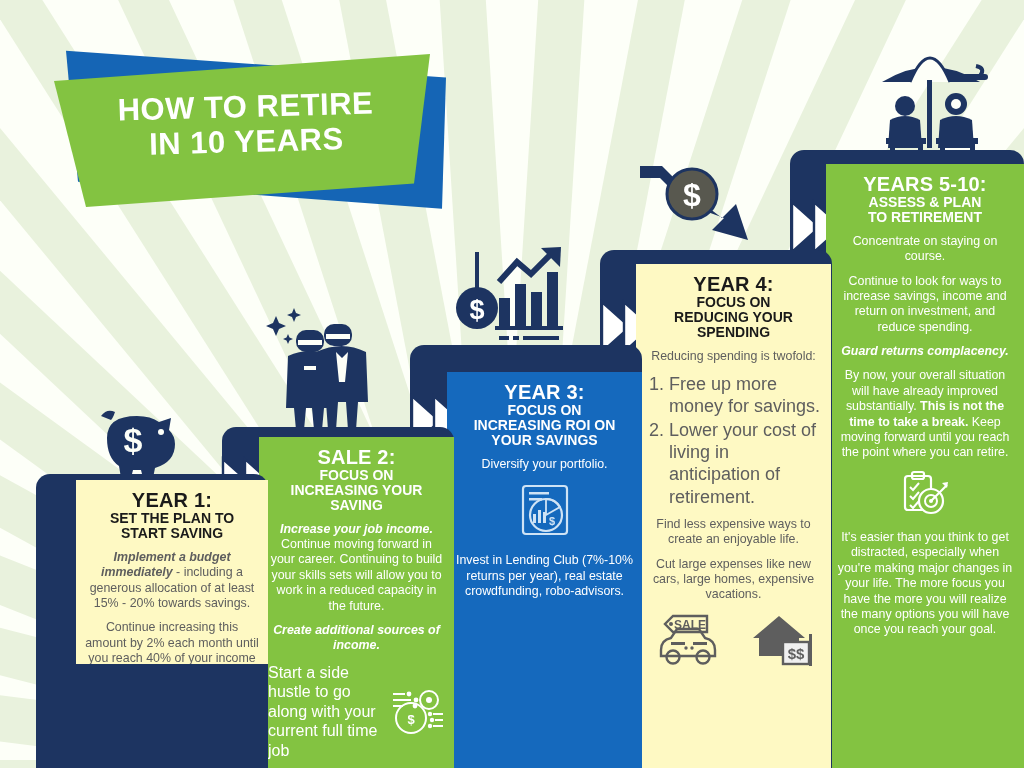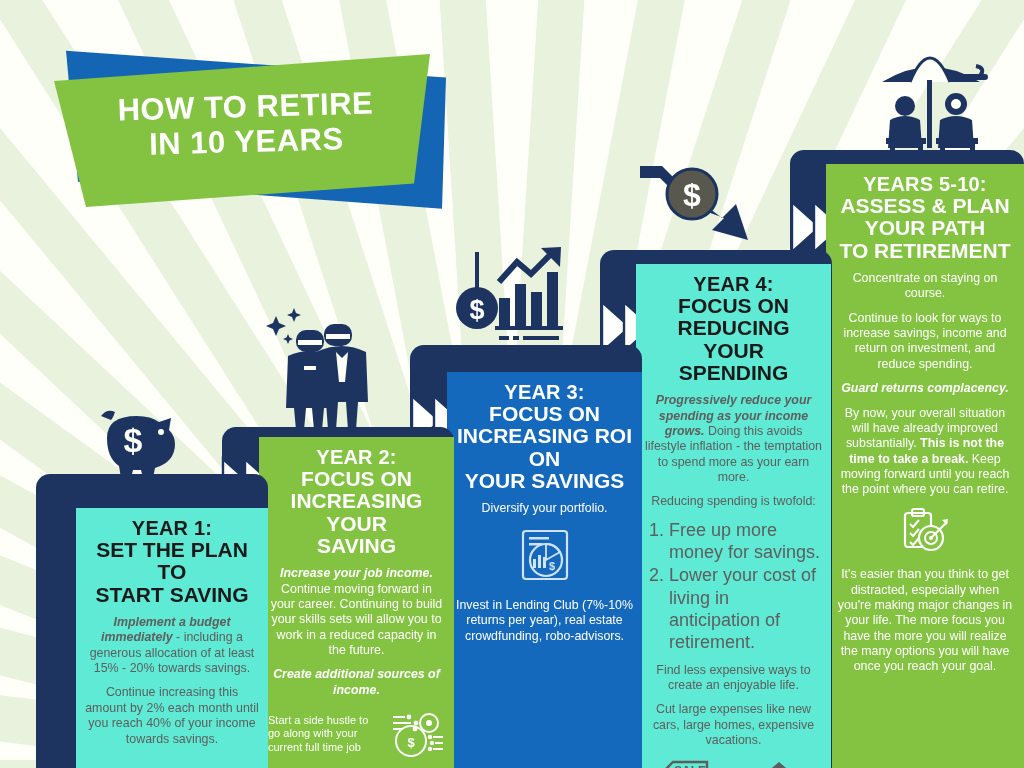--- a/index.html
+++ b/index.html
@@ -29,31 +29,31 @@
     position:absolute;
     background:#1d3461;
     border-radius:14px 14px 0 0;
   }
   .panel{
     position:absolute;
     padding:10px 9px 8px;
     text-align:center;
     overflow:hidden;
   }
-  .panel.grey { background:#5eead4; color:#5e5e5e; }
+  .panel.grey { background:#fef9c3; color:#5e5e5e; }
   .panel.green{ background:#83c341; color:#ffffff; }
   .panel.blue { background:#1569bd; color:#ffffff; }
 
   .p-title{
     font-weight:bold;
     line-height:1.06;
     margin-bottom:9px;
   }
   .p-title .yr{ display:block; font-size:20px; letter-spacing:.2px;}
-  .p-title .sub{ display:block; font-size:21px; }
+  .p-title .sub{ display:block; font-size:14px; }
   .panel.grey .p-title{ color:#1a1a1a; }
 
   .p-body{ font-size:12.4px; line-height:1.24; }
   .p-body p{ margin:0 0 9px; }
   .p-body p:last-child{ margin-bottom:0; }
   .em{ font-style:italic; font-weight:bold; }
   .bd{ font-weight:bold; }
 
   .p-list{ text-align:left; margin:0 0 9px 14px; padding-left:10px; font-size:18px; line-height:1.24;}
   .p-list li{ margin-bottom:1px; }
@@ -123,21 +123,20 @@
   <div class="step">
     <div class="riser" style="left:790px; top:150px; width:234px; height:618px;"></div>
     <svg class="chev" style="left:786px; top:196px;" width="62" height="62" viewBox="0 0 62 62">
       <path d="M6 6 L34 31 L6 56 Z" fill="#fff" stroke="#1d3461" stroke-width="2.4"></path>
       <path d="M28 6 L56 31 L28 56 Z" fill="#fff" stroke="#1d3461" stroke-width="2.4"></path>
     </svg>
     <div class="panel green" style="left:826px; top:164px; width:198px; height:604px;">
       <div class="p-title">
         <span class="yr">YEARS 5-10:</span>
         <span class="sub">ASSESS &amp; PLAN</span>
-        <span class="sub">YOUR PATH</span>
         <span class="sub">TO RETIREMENT</span>
       </div>
       <div class="p-body">
         <p>Concentrate on staying on course.</p>
         <p>Continue to look for ways to increase savings, income and return on investment, and reduce spending.</p>
         <p class="em">Guard returns complacency.</p>
         <p><span>By now, your overall situation will have already improved substantially. </span><span class="bd">This is not the time to take a break.</span><span> Keep moving forward until you reach the point where you can retire.</span></p>
         <p style="margin:2px 0 6px;">
           <svg width="60" height="50" viewBox="0 0 60 50">
             <rect x="10" y="6" width="26" height="34" rx="3" fill="none" stroke="#fff" stroke-width="2.2"></rect>
@@ -182,21 +181,20 @@
       <path d="M28 6 L56 31 L28 56 Z" fill="#fff" stroke="#1d3461" stroke-width="2.4"></path>
     </svg>
     <div class="panel grey" style="left:636px; top:264px; width:195px; height:504px;">
       <div class="p-title">
         <span class="yr">YEAR 4:</span>
         <span class="sub">FOCUS ON</span>
         <span class="sub">REDUCING YOUR</span>
         <span class="sub">SPENDING</span>
       </div>
       <div class="p-body">
-        <p><span class="em">Progressively reduce your spending as your income grows.</span><span> Doing this avoids lifestyle inflation - the temptation to spend  more as your earn more.</span></p>
         <p>Reducing spending is twofold:</p>
         <ol class="p-list">
           <li>Free up more money for savings.</li>
           <li>Lower your cost of living in anticipation of retirement.</li>
         </ol>
         <p>Find less expensive ways to create an enjoyable life.</p>
         <p>Cut large expenses like new cars, large homes, expensive vacations.</p>
         <p style="display:flex; justify-content:center; gap:24px; align-items:flex-end;">
           <svg width="72" height="56" viewBox="0 0 72 56">
             <path d="M8 38 q0 -10 10 -12 l6 -9 h22 l6 9 q10 2 10 12 v6 h-54 z" fill="none" stroke="#5e5e5e" stroke-width="2.4"></path>
@@ -275,30 +273,30 @@
   </div>
 
   <div class="step">
     <div class="riser" style="left:222px; top:427px; width:232px; height:341px;"></div>
     <svg class="chev" style="left:217px; top:453px;" width="62" height="62" viewBox="0 0 62 62">
       <path d="M6 6 L34 31 L6 56 Z" fill="#fff" stroke="#1d3461" stroke-width="2.4"></path>
       <path d="M28 6 L56 31 L28 56 Z" fill="#fff" stroke="#1d3461" stroke-width="2.4"></path>
     </svg>
     <div class="panel green" style="left:259px; top:437px; width:195px; height:331px;">
       <div class="p-title">
-        <span class="yr">YEAR 2:</span>
+        <span class="yr">SALE 2:</span>
         <span class="sub">FOCUS ON</span>
         <span class="sub">INCREASING YOUR</span>
         <span class="sub">SAVING</span>
       </div>
       <div class="p-body">
         <p><span class="em">Increase your job income.</span><span> Continue moving forward in your career. Continuing to build your skills sets will allow you to work in a reduced capacity in the future.</span></p>
         <p class="em">Create additional sources of income.</p>
         <p style="display:flex; align-items:center; gap:6px; text-align:left; margin-top:2px;">
-          <span style="flex:1; font-size:11px; line-height:1.22;"><span>Start a side hustle to go along with</span> <span>your current full time job</span></span>
+          <span style="flex:1; font-size:16px; line-height:1.22;"><span>Start a side hustle to go along with</span> <span>your current full time job</span></span>
           <svg width="56" height="54" viewBox="0 0 56 54" style="flex:0 0 auto;">
             <circle cx="22" cy="34" r="15" fill="none" stroke="#ffffff" stroke-width="2"></circle>
             <text x="22" y="40" font-family="'Liberation Sans',sans-serif" font-size="13" font-weight="bold" fill="#ffffff" text-anchor="middle">$</text>
             <circle cx="40" cy="16" r="9" fill="none" stroke="#ffffff" stroke-width="2"></circle>
             <circle cx="40" cy="16" r="3" fill="#ffffff"></circle>
             <path d="M4 10 h12 M4 16 h18 M4 22 h10" stroke="#ffffff" stroke-width="2" fill="none"></path>
             <circle cx="20" cy="10" r="2.4" fill="#ffffff"></circle>
             <circle cx="27" cy="16" r="2.4" fill="#ffffff"></circle>
             <circle cx="26" cy="22" r="2.4" fill="#ffffff"></circle>
             <path d="M44 30 h10 M46 36 h8 M44 42 h10" stroke="#ffffff" stroke-width="2" fill="none"></path>
@@ -319,21 +317,21 @@
       <rect x="42" y="62" width="14" height="4" fill="#fdfff8"></rect>
       <rect x="62" y="20" width="28" height="22" rx="10" fill="#1d3461"></rect>
       <rect x="64" y="30" width="24" height="5" fill="#fdfff8"></rect>
       <path d="M54 48 q26 -12 50 0 l2 50 h-10 l-2 28 h-8 l-2 -28 h-8 l-2 28 h-8 l-2 -28 h-10 z" fill="#1d3461"></path>
       <path d="M74 48 l6 6 l6 -6 l-3 30 h-6 z" fill="#fdfff8"></path>
     </svg>
   </div>
 
   <div class="step">
     <div class="riser" style="left:36px; top:474px; width:232px; height:294px;"></div>
-    <div class="panel grey" style="left:76px; top:508px; width:192px; height:260px;">
+    <div class="panel grey" style="left:76px; top:480px; width:192px; height:184px;">
       <div class="p-title">
         <span class="yr">YEAR 1:</span>
         <span class="sub">SET THE PLAN TO</span>
         <span class="sub">START SAVING</span>
       </div>
       <div class="p-body">
         <p><span class="em">Implement a budget immediately</span><span> - including a generous allocation of at least 15% - 20% towards savings.</span></p>
         <p>Continue increasing this amount by 2% each month until you reach 40% of your income towards savings.</p>
       </div>
     </div>

